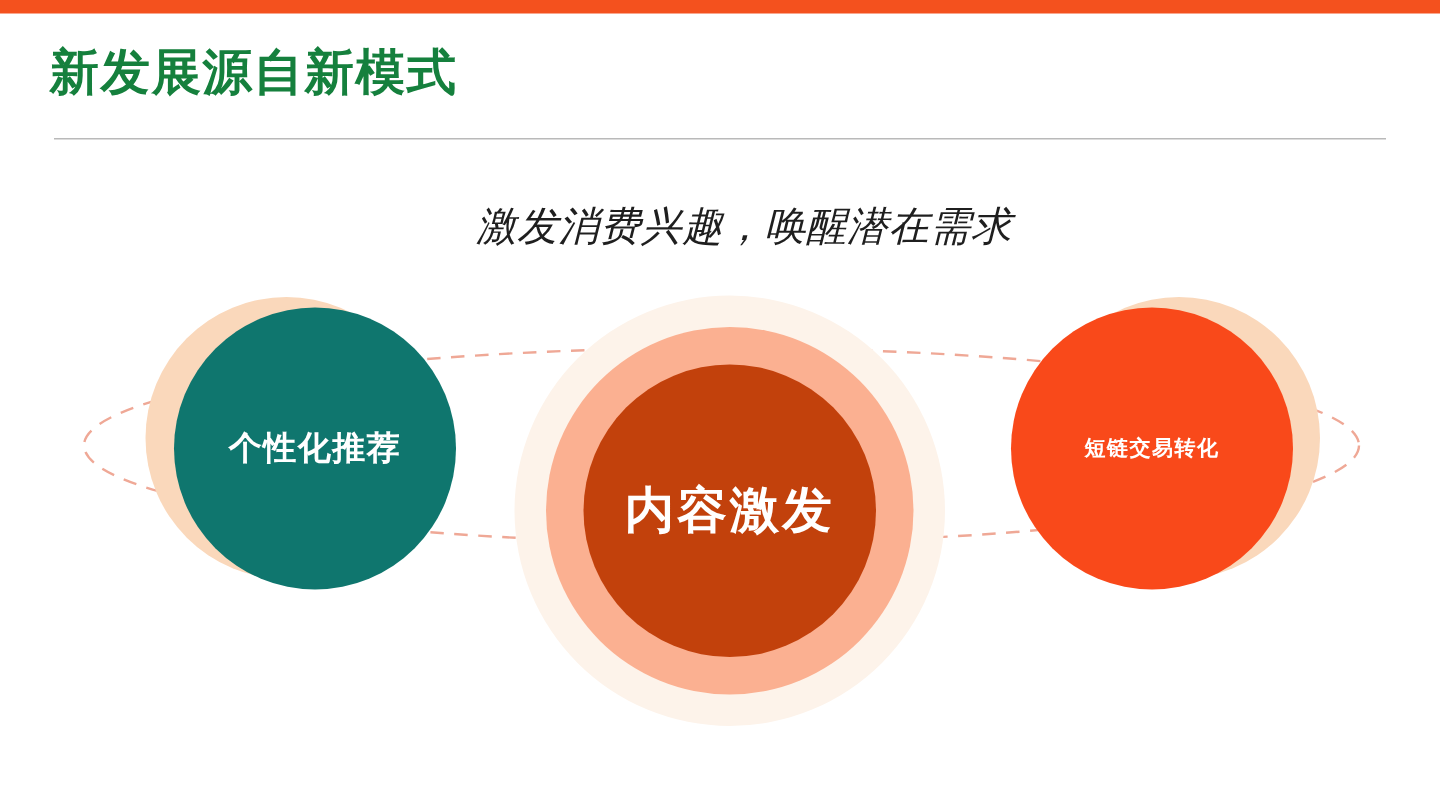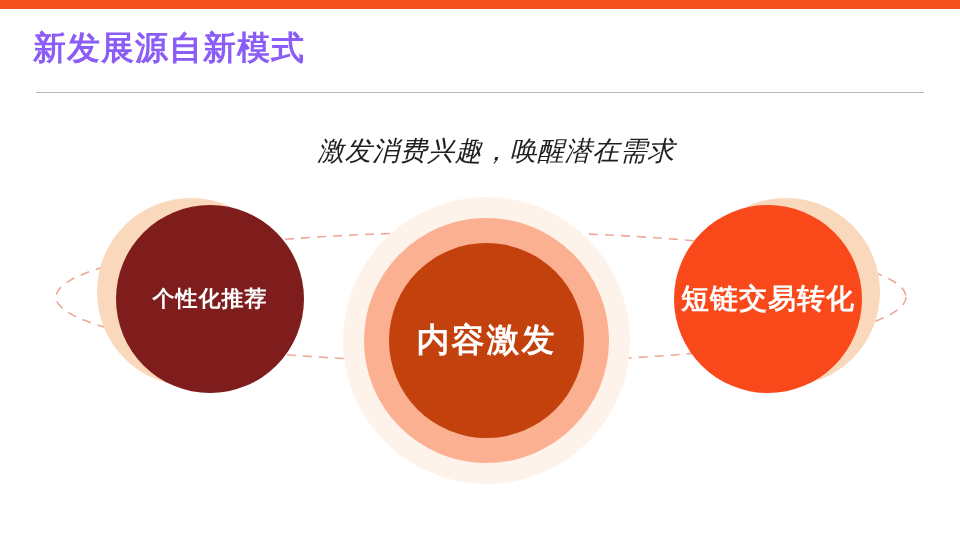--- a/index.html
+++ b/index.html
@@ -33,21 +33,21 @@
     background: #f4511e;
   }
 
   
   #slide-title {
     position: absolute;
     left: 33px;
     top: 26px;
     font-size: 33px;
     font-weight: bold;
-    color: #8b5cf6;
+    color: #15803d;
     letter-spacing: 1px;
     line-height: 44px;
     white-space: nowrap;
   }
   #title-divider {
     position: absolute;
     left: 36px;
     top: 92px;
     width: 888px;
     height: 0;
@@ -113,36 +113,36 @@
 
   
   #node-left-halo {
     left: 97px; top: 48px;
     width: 188px; height: 188px;
     background: #fad8bb;
   }
   #node-left-disc {
     left: 116px; top: 55px;
     width: 188px; height: 188px;
-    background: #7f1d1d;
+    background: #0f766e;
   }
   #node-left-disc .node-label { font-size: 22px; }
 
   
   #node-right-halo {
     left: 692px; top: 48px;
     width: 188px; height: 188px;
     background: #fad8bb;
   }
   #node-right-disc {
     left: 674px; top: 55px;
     width: 188px; height: 188px;
     background: #f9491a;
   }
-  #node-right-disc .node-label { font-size: 28px; }
+  #node-right-disc .node-label { font-size: 14px; }
 
   
   #node-center-ring-outer {
     left: 343px; top: 47px;
     width: 287px; height: 287px;
     background: #fdf3ea;
   }
   #node-center-ring-mid {
     left: 364px; top: 68px;
     width: 245px; height: 245px;

